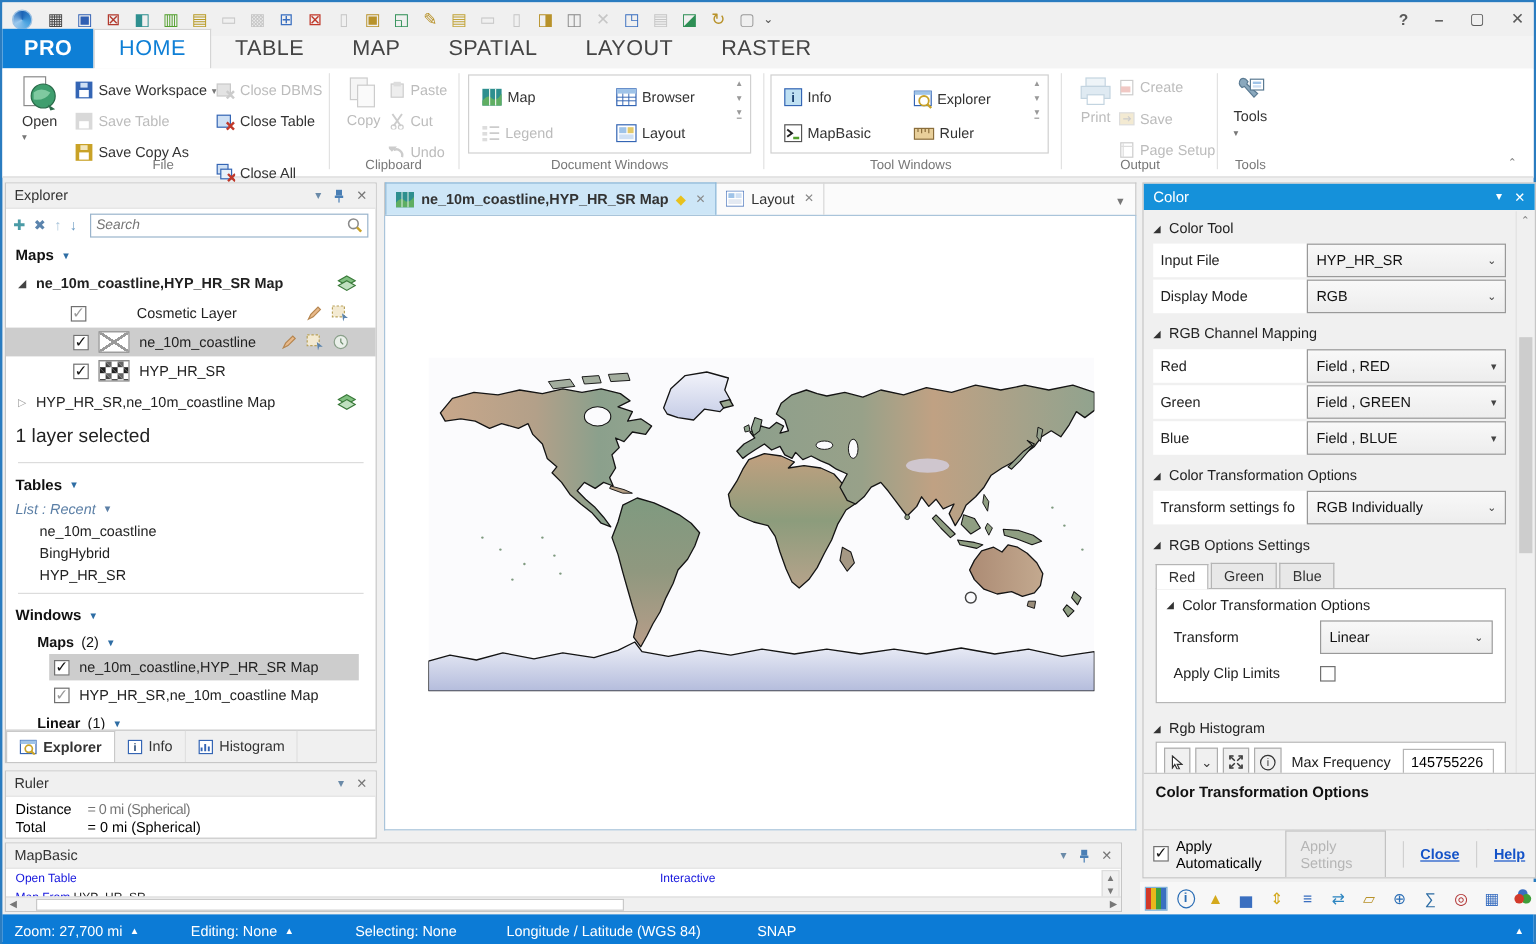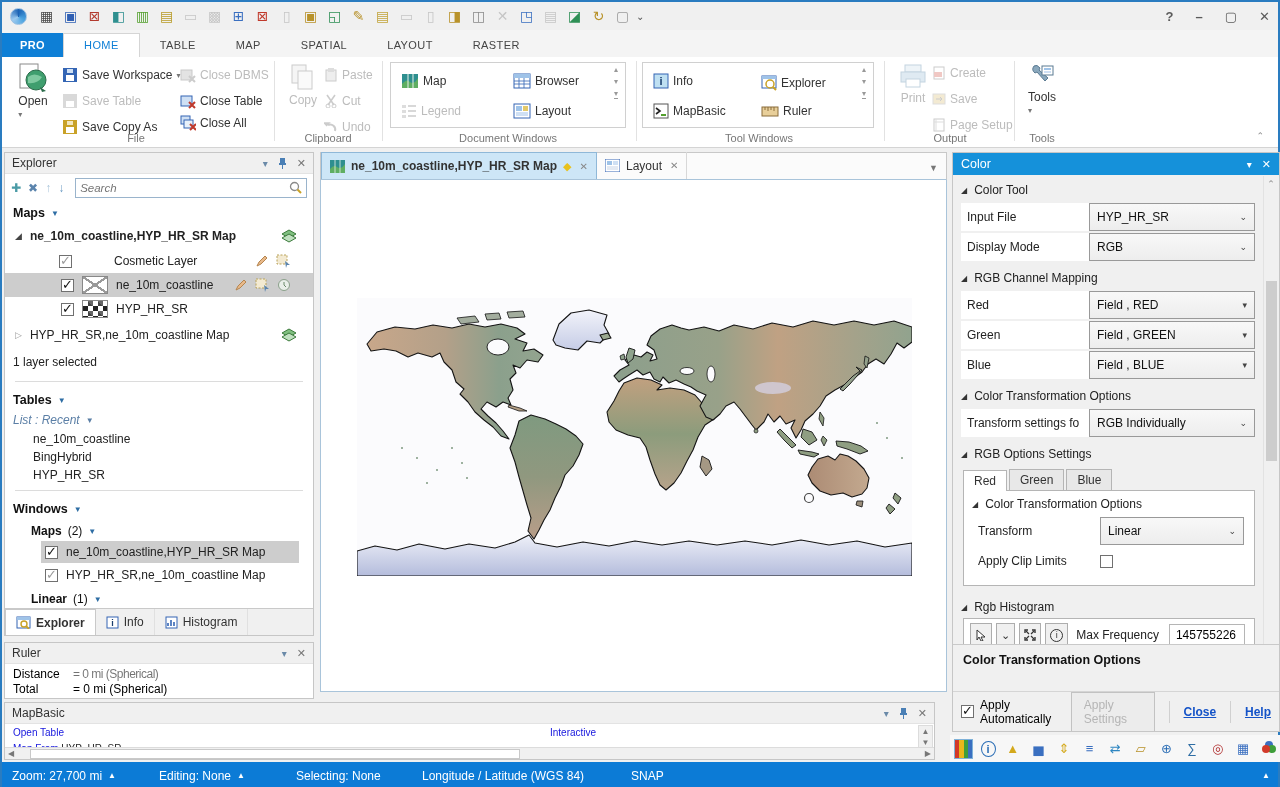--- a/index.html
+++ b/index.html
@@ -8,21 +8,21 @@
   
   .titlebar{position:absolute;left:0;top:0;width:100%;height:28px;background:#f0f0f0;display:flex;align-items:center}
   .applogo{width:17px;height:17px;margin:0 10px 0 8px;border-radius:50%;background:conic-gradient(#1b63b5,#4aa3e0,#9cc9ee,#1b63b5);border:1px solid #9cc0e2}
   .qat{display:flex;align-items:center;gap:5px}
   .qi{width:19px;text-align:center;font-size:14px;line-height:19px;cursor:default}
   .qi.dis{opacity:.8}
   .qat-overflow{font-size:10px;color:#555;margin-left:4px}
   .winbtns{position:absolute;right:8px;top:0;height:28px;display:flex;align-items:center;gap:22px;color:#5a5a5a;font-size:13px;font-weight:bold}
   
   .tabrow{position:absolute;left:0;top:28px;width:100%;height:27px;background:#f4f4f4;display:flex;align-items:flex-end}
-  .rtab{padding:5px 20px 6px;font-size:11px;color:#444;letter-spacing:.4px}
+  .rtab{padding:5px 20px 6px;font-size:18px;color:#444;letter-spacing:.4px}
   .rtab.pro{background:#0e7fd6;color:#fff;padding:6px 18px;font-weight:bold}
   .rtab.active{background:#fff;color:#0e7fd6;border:1px solid #d5d5d5;border-bottom:none}
   
   .ribbon{position:absolute;left:0;top:55px;width:100%;height:91px;background:#fff;border-bottom:1px solid #d4d4d4}
   .rgroup{position:absolute;top:0;height:90px}
   .rgsep{position:absolute;top:4px;height:80px;width:1px;background:#e2e2e2}
   .rglabel{position:absolute;bottom:3px;width:100%;text-align:center;font-size:11px;color:#777}
   .bigbtn{position:absolute;top:6px;width:46px;display:flex;flex-direction:column;align-items:center;gap:2px;font-size:12px;color:#333}
   .bigbtn .cap{display:flex;flex-direction:column;align-items:flex-start;line-height:13px}
   .smallitem{position:absolute;display:flex;align-items:center;gap:4px;font-size:12px;color:#333;height:20px;white-space:nowrap}
@@ -228,21 +228,21 @@
           </svg>
         <span>Close DBMS</span>
       </div>
       <div class="smallitem" style="left:178px;top:34px">
         <svg width="16" height="16">
             <rect x="1" y="3" width="11" height="10" fill="#cfe0f4" stroke="#3465b4"></rect>
             <path d="M9,9 l6,6 M15,9 l-6,6" stroke="#c0392b" stroke-width="2"></path>
           </svg>
         <span>Close Table</span>
       </div>
-      <div class="smallitem" style="left:178px;top:56px">
+      <div class="smallitem" style="left:178px;top:77px">
         <svg width="16" height="16">
             <rect x="1" y="1" width="9" height="8" fill="#cfe0f4" stroke="#3465b4"></rect>
             <rect x="4" y="5" width="9" height="8" fill="#e8f1fa" stroke="#3465b4"></rect>
             <path d="M10,9 l6,6 M16,9 l-6,6" stroke="#c0392b" stroke-width="2"></path>
           </svg>
         <span>Close All</span>
       </div>
       <div class="rglabel">File</div>
     </div>
     <div class="rgsep" style="left:272px"></div>
@@ -509,21 +509,21 @@
         <span style="margin-left:10px;font-size:9px;color:#9a9a9a">▷</span>
         <span style="margin-left:8px">HYP_HR_SR,ne_10m_coastline Map</span>
         <span class="rowico" style="right:16px">
           <svg width="16" height="14">
               <path d="M8,1 L15,5 8,9 1,5 Z" fill="#7fbf7f" stroke="#3a7a3a"></path>
               <path d="M8,5 L15,9 8,13 1,9 Z" fill="#bfe0bf" stroke="#3a7a3a"></path>
             </svg>
         </span>
       </div>
 
-      <div style="padding:6px 8px;font-size:12px">1 layer selected</div>
+      <div style="padding:6px 8px;font-size:16px">1 layer selected</div>
       <div class="divider"></div>
 
       <div class="sechead">
           <span>Tables</span>
           <span class="tri">▼</span>
         </div>
       <div class="listmode">
           <span>List : Recent</span>
           <span class="tri" style="color:#5b7fa6">▼</span>
         </div>

